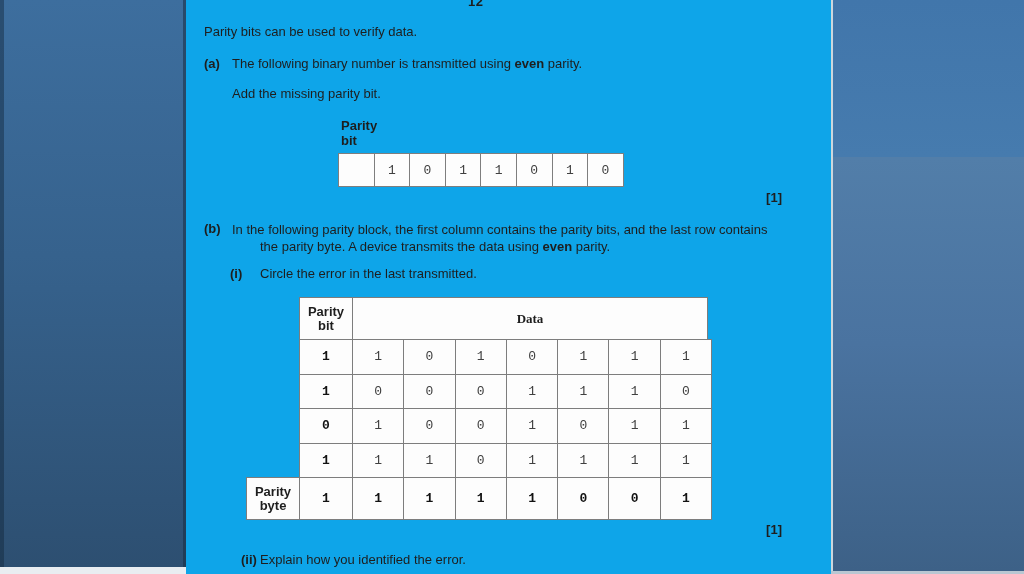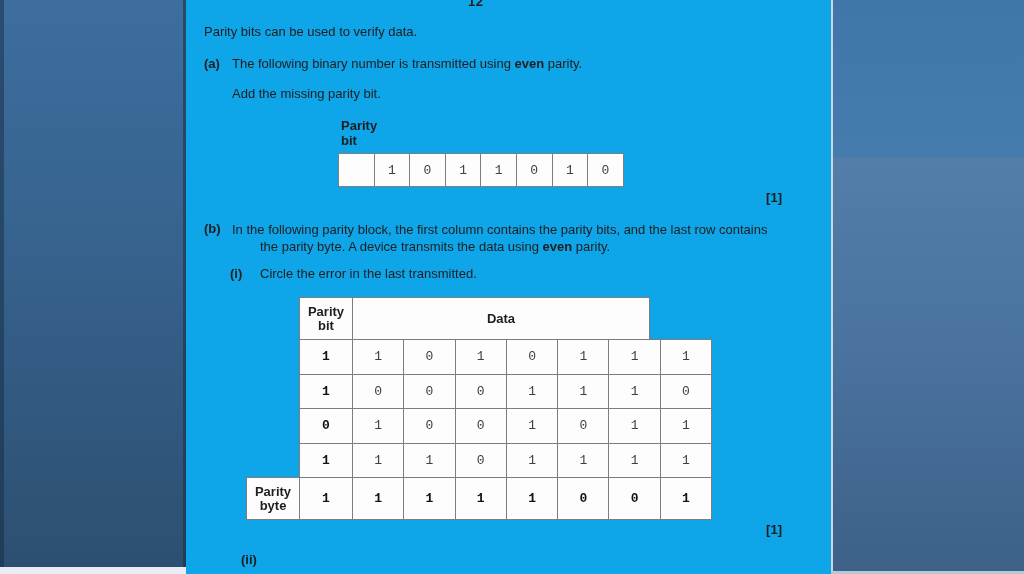--- a/index.html
+++ b/index.html
@@ -44,21 +44,21 @@
   
   .trow { display:flex; margin-top:-1px; }
   .trow:first-child { margin-top:0; }
   .cellB {
     border:1px solid #7d7d7d; margin-left:-1px; background:#fdfdfd;
     display:flex; align-items:center; justify-content:center;
   }
   .trow .cellB:first-child { margin-left:0; }
   .cp  { width:54px; }
   .cd  { width:52.3px; }
-  .cspan { width:298px; }
+  .cspan { width:356px;font-family:Liberation Serif, serif; }
   .hrow .cellB { height:43px; font-weight:700; line-height:14px; text-align:center; }
   .drow .cellB { height:35.5px; }
   .prow .cellB { height:43px; }
   .hdr2 { display:block; }
   .plabel { width:54px; font-weight:700; line-height:14px; text-align:center;
     flex-direction:column; }
   .marks { font-weight:700; }
 </style>
 </head>
 <body>
@@ -177,15 +177,16 @@
         <div class="cellB cd mono bmono">1</div>
         <div class="cellB cd mono bmono">0</div>
         <div class="cellB cd mono bmono">0</div>
         <div class="cellB cd mono bmono">1</div>
       </div>
     </div>
 
     <div class="abs marks" style="right:49px; top:522px;">[1]</div>
 
     <div class="abs bold" style="left:43px; top:552px;margin-left:12px;">(ii)</div>
+    <div class="abs" style="left:74px; top:552px;">Explain how you identified the error.</div>
 
   </div>
 </div>
 
 </body></html>

